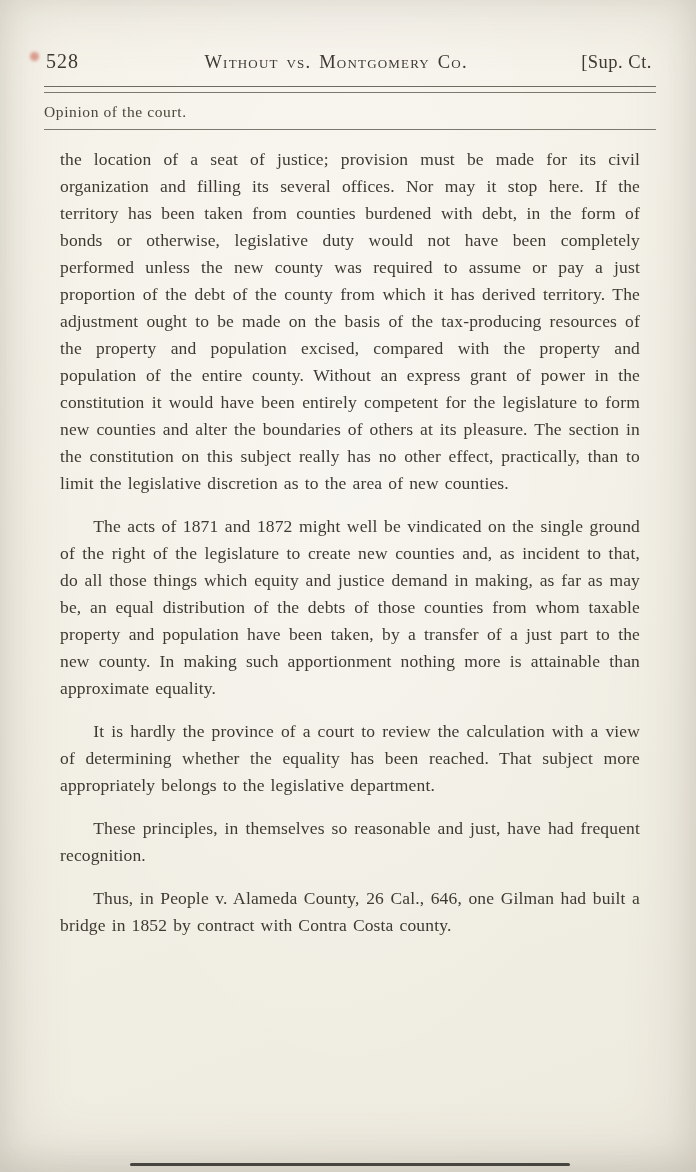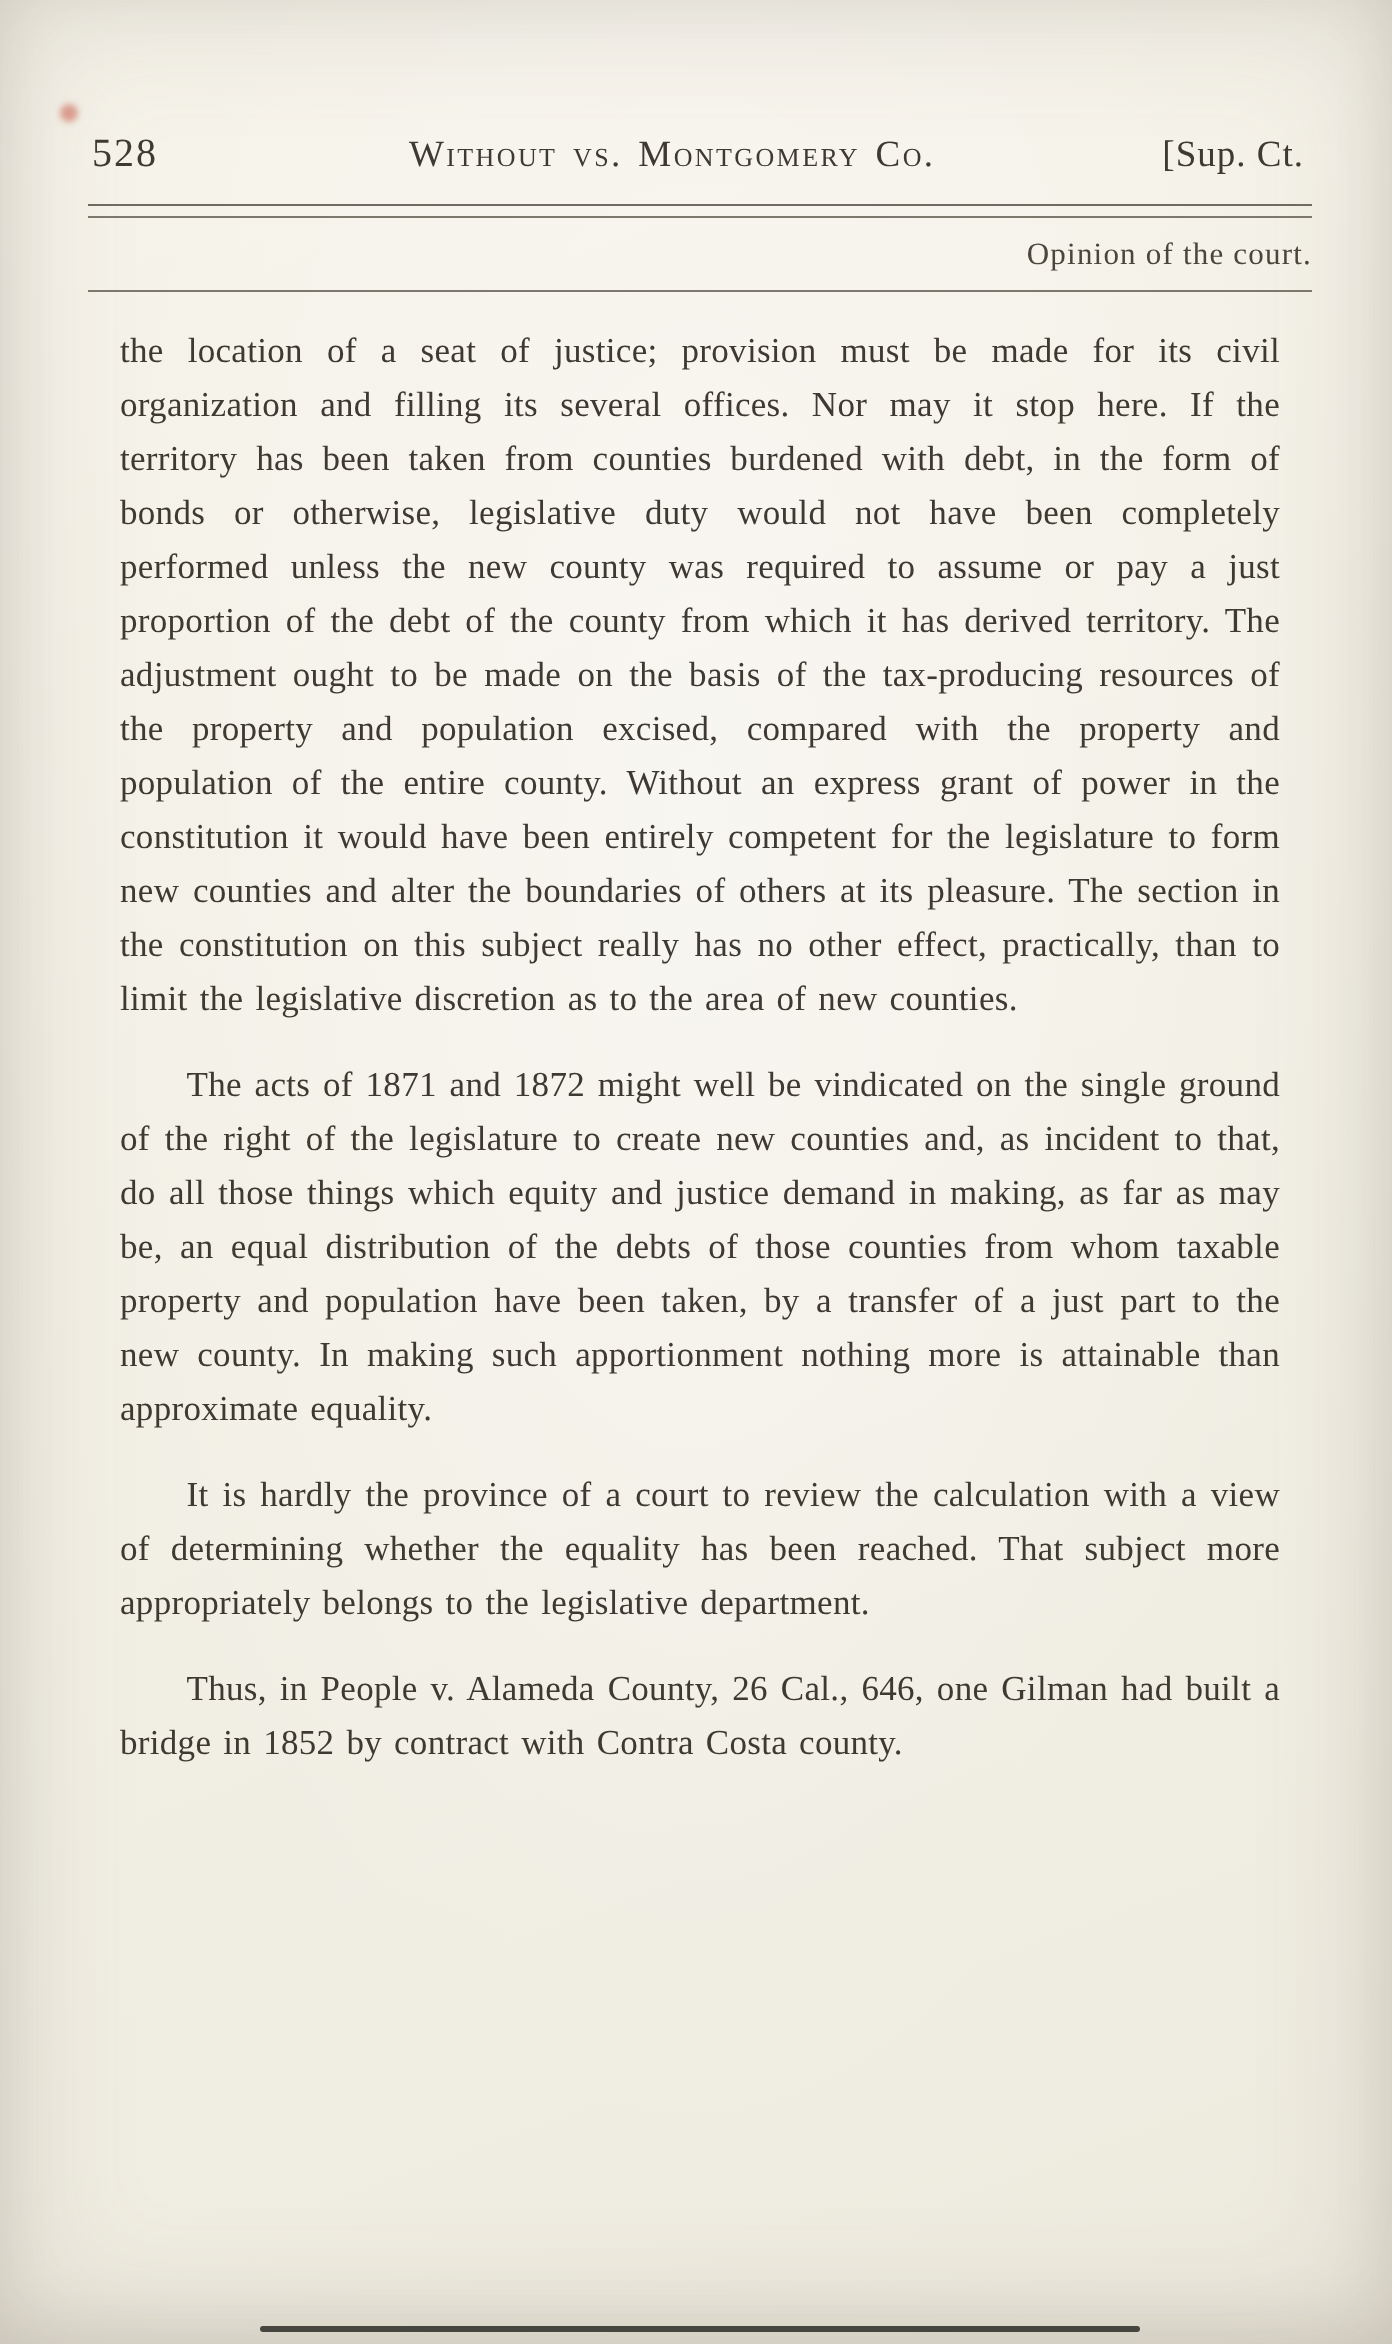--- a/index.html
+++ b/index.html
@@ -6,21 +6,21 @@
     margin: 0;
     padding: 0;
     background: #dedbd2;
   }
   .page {
     position: relative;
     width: 696px;
     height: 1172px;
     margin: 0 auto;
     box-sizing: border-box;
-    padding: 60px 40px 0 44px;
+    padding: 44px 40px 0 44px;
     background:
       radial-gradient(ellipse at 50% 35%, rgba(255,255,255,0.40), rgba(255,255,255,0) 65%),
       linear-gradient(160deg, #f6f3ea 0%, #f2efe5 55%, #edeade 100%);
     box-shadow: inset 0 0 70px rgba(110,100,80,0.20), inset 0 -10px 30px rgba(90,85,70,0.12);
     font-family: "Liberation Serif", "DejaVu Serif", serif;
     color: #3e3a32;
     overflow: hidden;
   }
   .page-header {
     display: flex;
@@ -44,21 +44,21 @@
     letter-spacing: 0.5px;
     text-align: right;
   }
   .rule-double {
     margin-top: 13px;
     height: 5px;
     border-top: 1.5px solid #6f6b61;
     border-bottom: 1px solid #7d786d;
   }
   .running-head {
-    text-align: right;
+    text-align: left;
     font-size: 15.5px;
     letter-spacing: 0.6px;
     color: #4b463c;
     padding: 10px 0 8px 0;
   }
   .rule-single {
     border-top: 1px solid #7d786d;
     height: 0;
   }
   .body-text {
@@ -113,18 +113,19 @@
   <div class="rule-double"></div>
 
   <div class="running-head">Opinion of the court.</div>
 
   <div class="rule-single"></div>
 
   <main class="body-text">
     <p class="no-indent">the location of a seat of justice; provision must be made for its civil organization and filling its several offices. Nor may it stop here. If the territory has been taken from counties burdened with debt, in the form of bonds or otherwise, legislative duty would not have been completely performed unless the new county was required to assume or pay a just proportion of the debt of the county from which it has derived territory. The adjustment ought to be made on the basis of the tax-producing resources of the property and population excised, compared with the property and population of the entire county. Without an express grant of power in the constitution it would have been entirely competent for the legislature to form new counties and alter the boundaries of others at its pleasure. The section in the constitution on this subject really has no other effect, practically, than to limit the legislative discretion as to the area of new counties.</p>
     <p>The acts of 1871 and 1872 might well be vindicated on the single ground of the right of the legislature to create new counties and, as incident to that, do all those things which equity and justice demand in making, as far as may be, an equal distribution of the debts of those counties from whom taxable property and population have been taken, by a transfer of a just part to the new county. In making such apportionment nothing more is attainable than approximate equality.</p>
     <p>It is hardly the province of a court to review the calculation with a view of determining whether the equality has been reached. That subject more appropriately belongs to the legislative department.</p>
+    <p>These principles, in themselves so reasonable and just, have had frequent recognition.</p>
     <p>Thus, in People v. Alameda County, 26 Cal., 646, one Gilman had built a bridge in 1852 by contract with Contra Costa county.</p>
   </main>
 
   <div class="scan-edge-artifact"></div>
 
 </div>
 
 </body></html>

